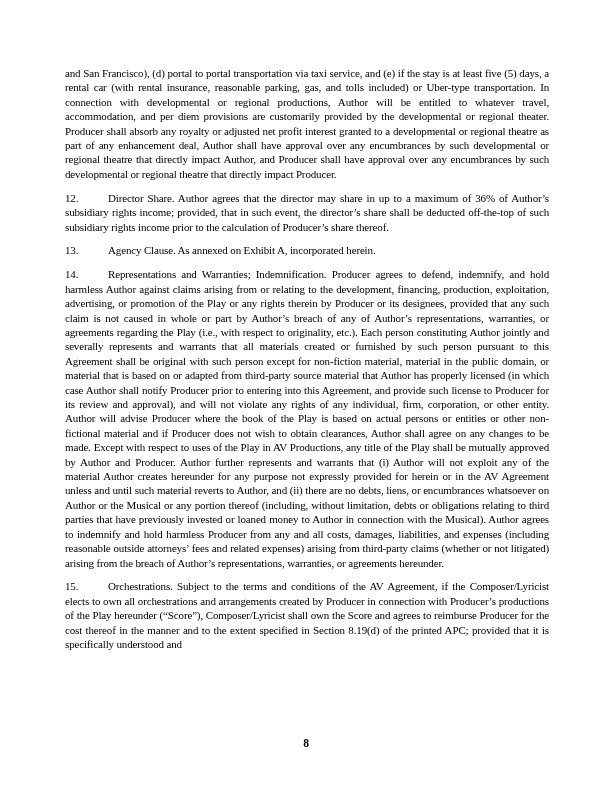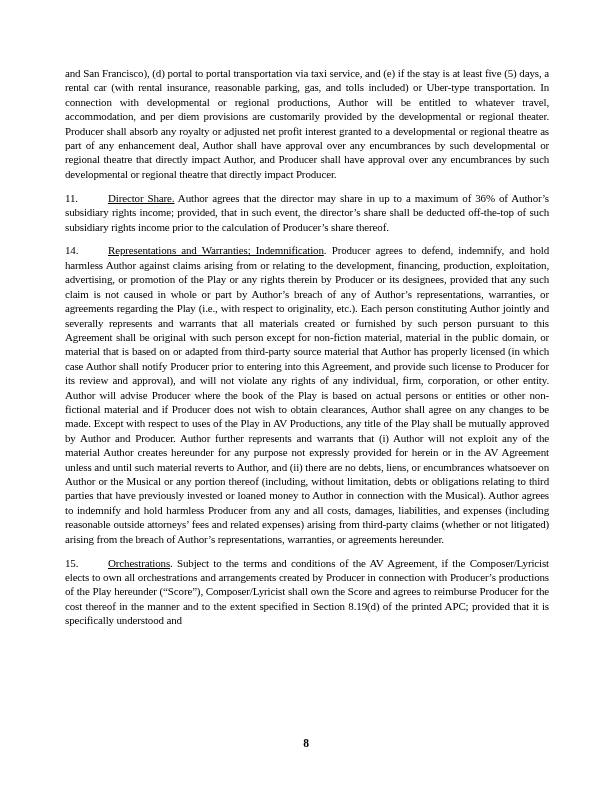--- a/index.html
+++ b/index.html
@@ -31,21 +31,20 @@
   }
   p.para {
     margin: 0 0 9.5px 0;
     padding: 0;
   }
   .num {
     display: inline-block;
     width: 43px;
   }
   .heading {
-    text-decoration: underline;
     margin-top: 16px;
   }
   .bold {
     font-weight: normal;
   }
   .page-number {
     position: absolute;
     top: 737px;
     left: 0;
     width: 612px;
@@ -54,18 +53,19 @@
     font-weight: bold;
     letter-spacing: 0;
   }
 </style>
 </head>
 <body>
 
 <div class="page">
   <div class="doc-body" id="doc-body">
       <p class="para"><span>and San Francisco), (d) portal to portal transportation via taxi service, and (e) if the stay is at least five (5) days, a rental car (with rental insurance, reasonable parking, gas, and tolls included) or Uber-type transportation.  In connection with developmental or regional productions, Author will be entitled to whatever travel, accommodation, and per diem provisions are customarily provided by the developmental or regional theater.  Producer shall absorb any royalty or adjusted net profit interest granted to a developmental or regional theatre as part of any enhancement deal, Author shall have approval over any encumbrances by such developmental or regional theatre that directly impact Author, and Producer shall have approval over any encumbrances by such developmental or regional theatre that directly impact Producer.</span></p>
-      <p class="para"><span class="num">11.</span><span class="heading">Director Share.</span> <span>Author agrees that the director may share in up to a maximum of 36% of Author’s subsidiary rights income; provided, that in such event, the director’s share shall be deducted off-the-top of such subsidiary rights income prior to the calculation of Producer’s share thereof.</span></p>
+      <p class="para"><span class="num">12.</span><span class="heading">Director Share.</span> <span>Author agrees that the director may share in up to a maximum of 36% of Author’s subsidiary rights income; provided, that in such event, the director’s share shall be deducted off-the-top of such subsidiary rights income prior to the calculation of Producer’s share thereof.</span></p>
+      <p class="para"><span class="num">13.</span><span class="heading">Agency Clause.</span> <span>As annexed on Exhibit A, incorporated herein.</span></p>
       <p class="para"><span class="num">14.</span><span class="heading">Representations and Warranties; Indemnification</span><span>.</span> <span>Producer agrees to defend, indemnify, and hold harmless Author against claims arising from or relating to the development, financing, production, exploitation, advertising, or promotion of the Play or any rights therein by Producer or its designees, provided that any such claim is not caused in whole or part by Author’s breach of any of Author’s representations, warranties, or agreements regarding the Play (i.e., with respect to originality, etc.). Each person constituting Author jointly and severally represents and warrants that all materials created or furnished by such person pursuant to this Agreement shall be original with such person except for non-fiction material, material in the public domain, or material that is based on or adapted from third-party source material that Author has properly licensed (in which case Author shall notify Producer prior to entering into this Agreement, and provide such license to Producer for its review and approval), and will not violate any rights of any individual, firm, corporation, or other entity. Author will advise Producer where the book of the Play is based on actual persons or entities or other non-fictional material and if Producer does not wish to obtain clearances, Author shall agree on any changes to be made.  Except with respect to uses of the Play in AV Productions, any title of the Play shall be mutually approved by Author and Producer. Author further represents and warrants that (i) Author will not exploit any of the material Author creates hereunder for any purpose not expressly provided for herein or in the AV Agreement unless and until such material reverts to Author, and (ii) there are no debts, liens, or encumbrances whatsoever on Author or the Musical or any portion thereof (including, without limitation, debts or obligations relating to third parties that have previously invested or loaned money to Author in connection with the Musical). Author agrees to indemnify and hold harmless Producer from any and all costs, damages, liabilities, and expenses (including reasonable outside attorneys’ fees and related expenses) arising from third-party claims (whether or not litigated) arising from the breach of Author’s representations, warranties, or agreements hereunder.</span></p>
       <p class="para"><span class="num">15.</span><span class="heading">Orchestrations</span><span>.</span> <span>Subject to the terms and conditions of the AV Agreement, if the Composer/Lyricist elects to own all orchestrations and arrangements created by Producer in connection with Producer’s productions of the Play hereunder (“</span><span class="bold">Score</span><span>”), Composer/Lyricist shall own the Score and agrees to reimburse Producer for the cost thereof in the manner and to the extent specified in Section 8.19(d) of the printed APC; provided that it is specifically understood and</span></p>
     </div>
   <div class="page-number">8</div>
 </div>
 
 </body></html>

